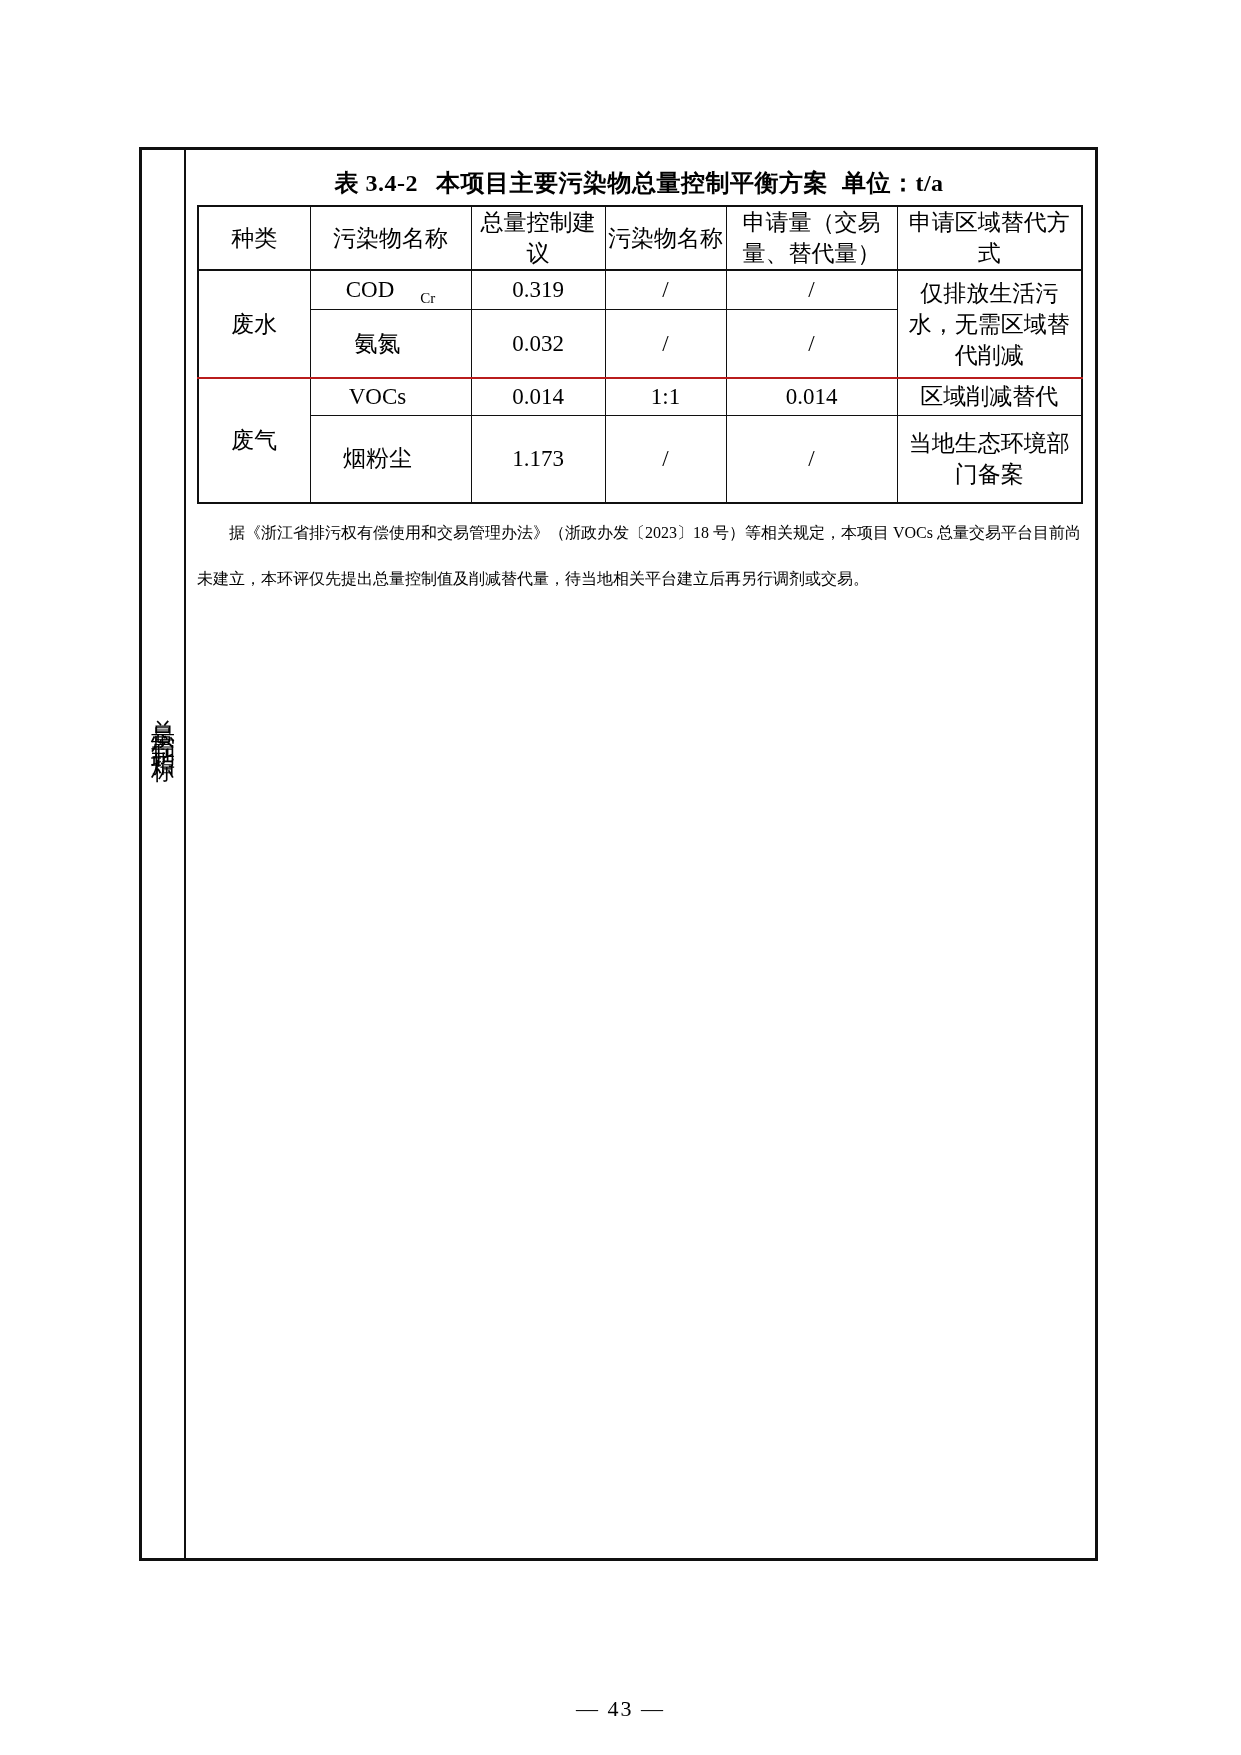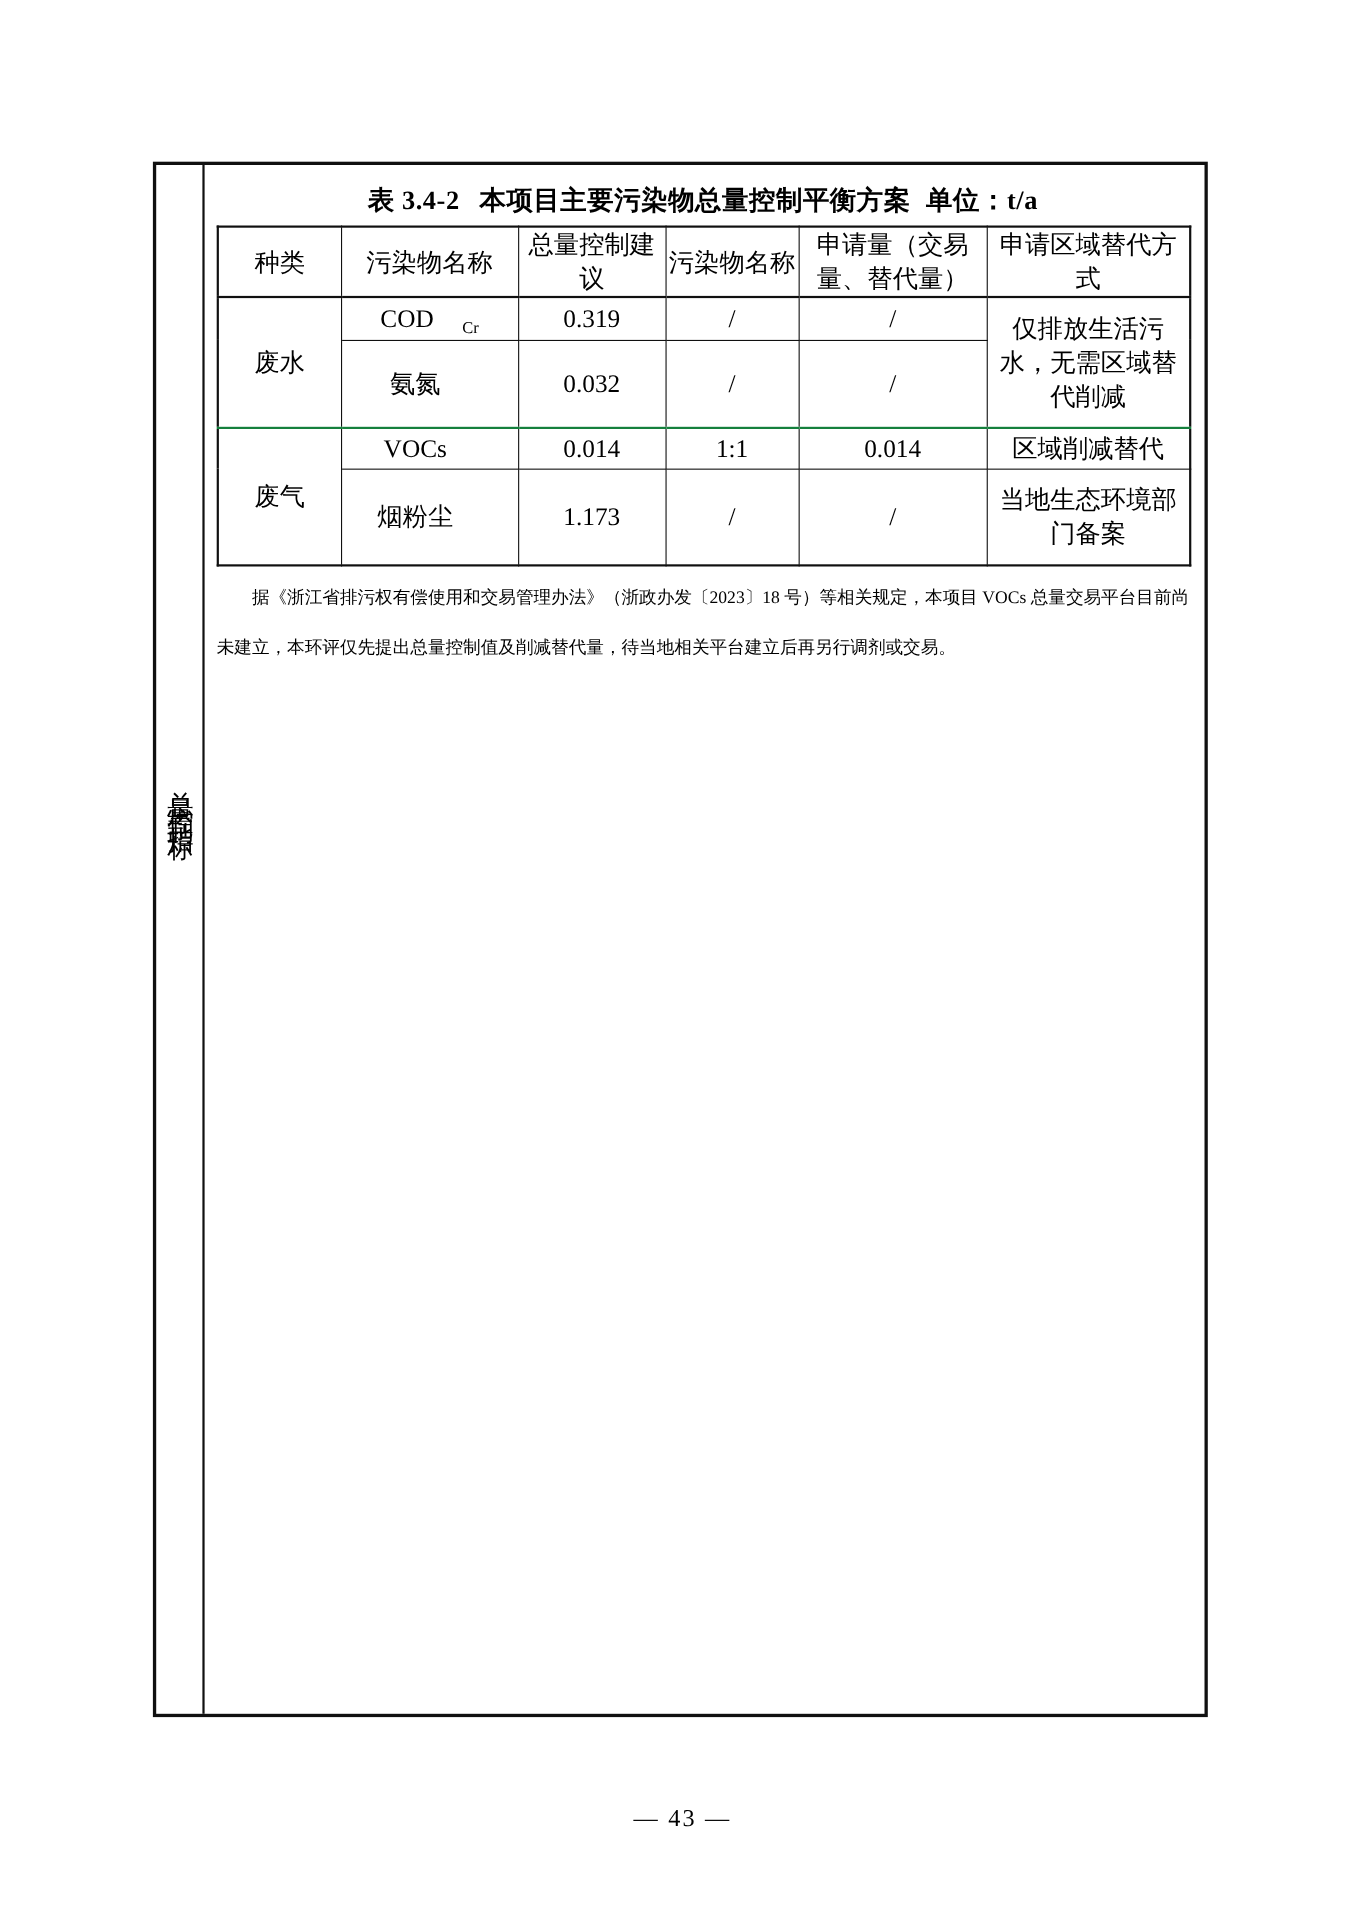--- a/index.html
+++ b/index.html
@@ -88,41 +88,41 @@
     font-weight: 400;
     font-size: 23px;
     line-height: 31px;
     white-space: pre-line;
     padding: 0 2px;
     overflow: hidden;
   }
   table.balance thead th { border-bottom: 2px solid #101010; }
   tr.row-header { height: 64px; }
   tr.row-cod    { height: 39px; }
-  tr.row-nh3    { height: 80px; }
+  tr.row-nh3    { height: 69px; }
   tr.row-vocs   { height: 37px; }
   tr.row-dust   { height: 88px; }
-  tr.row-vocs td { border-top: 2px solid #15803d; }
+  tr.row-vocs td { border-top: 2px solid #b91c1c; }
   td sub {
     font-size: 15px;
     line-height: 0;
     margin-left: 26px;
   }
   .body-paragraph {
     margin: 6px 0 0 0;
     font-size: 16px;
     line-height: 46px;
     text-align: justify;
     text-indent: 2em;
   }
   .page-number {
     position: absolute;
     left: 0;
     width: 100%;
-    top: 1640px;
+    top: 1696px;
     text-align: center;
     font-size: 22px;
     letter-spacing: 2px;
   }
 </style>
 </head>
 <body>
 
 <div class="page">
   <div class="frame">

